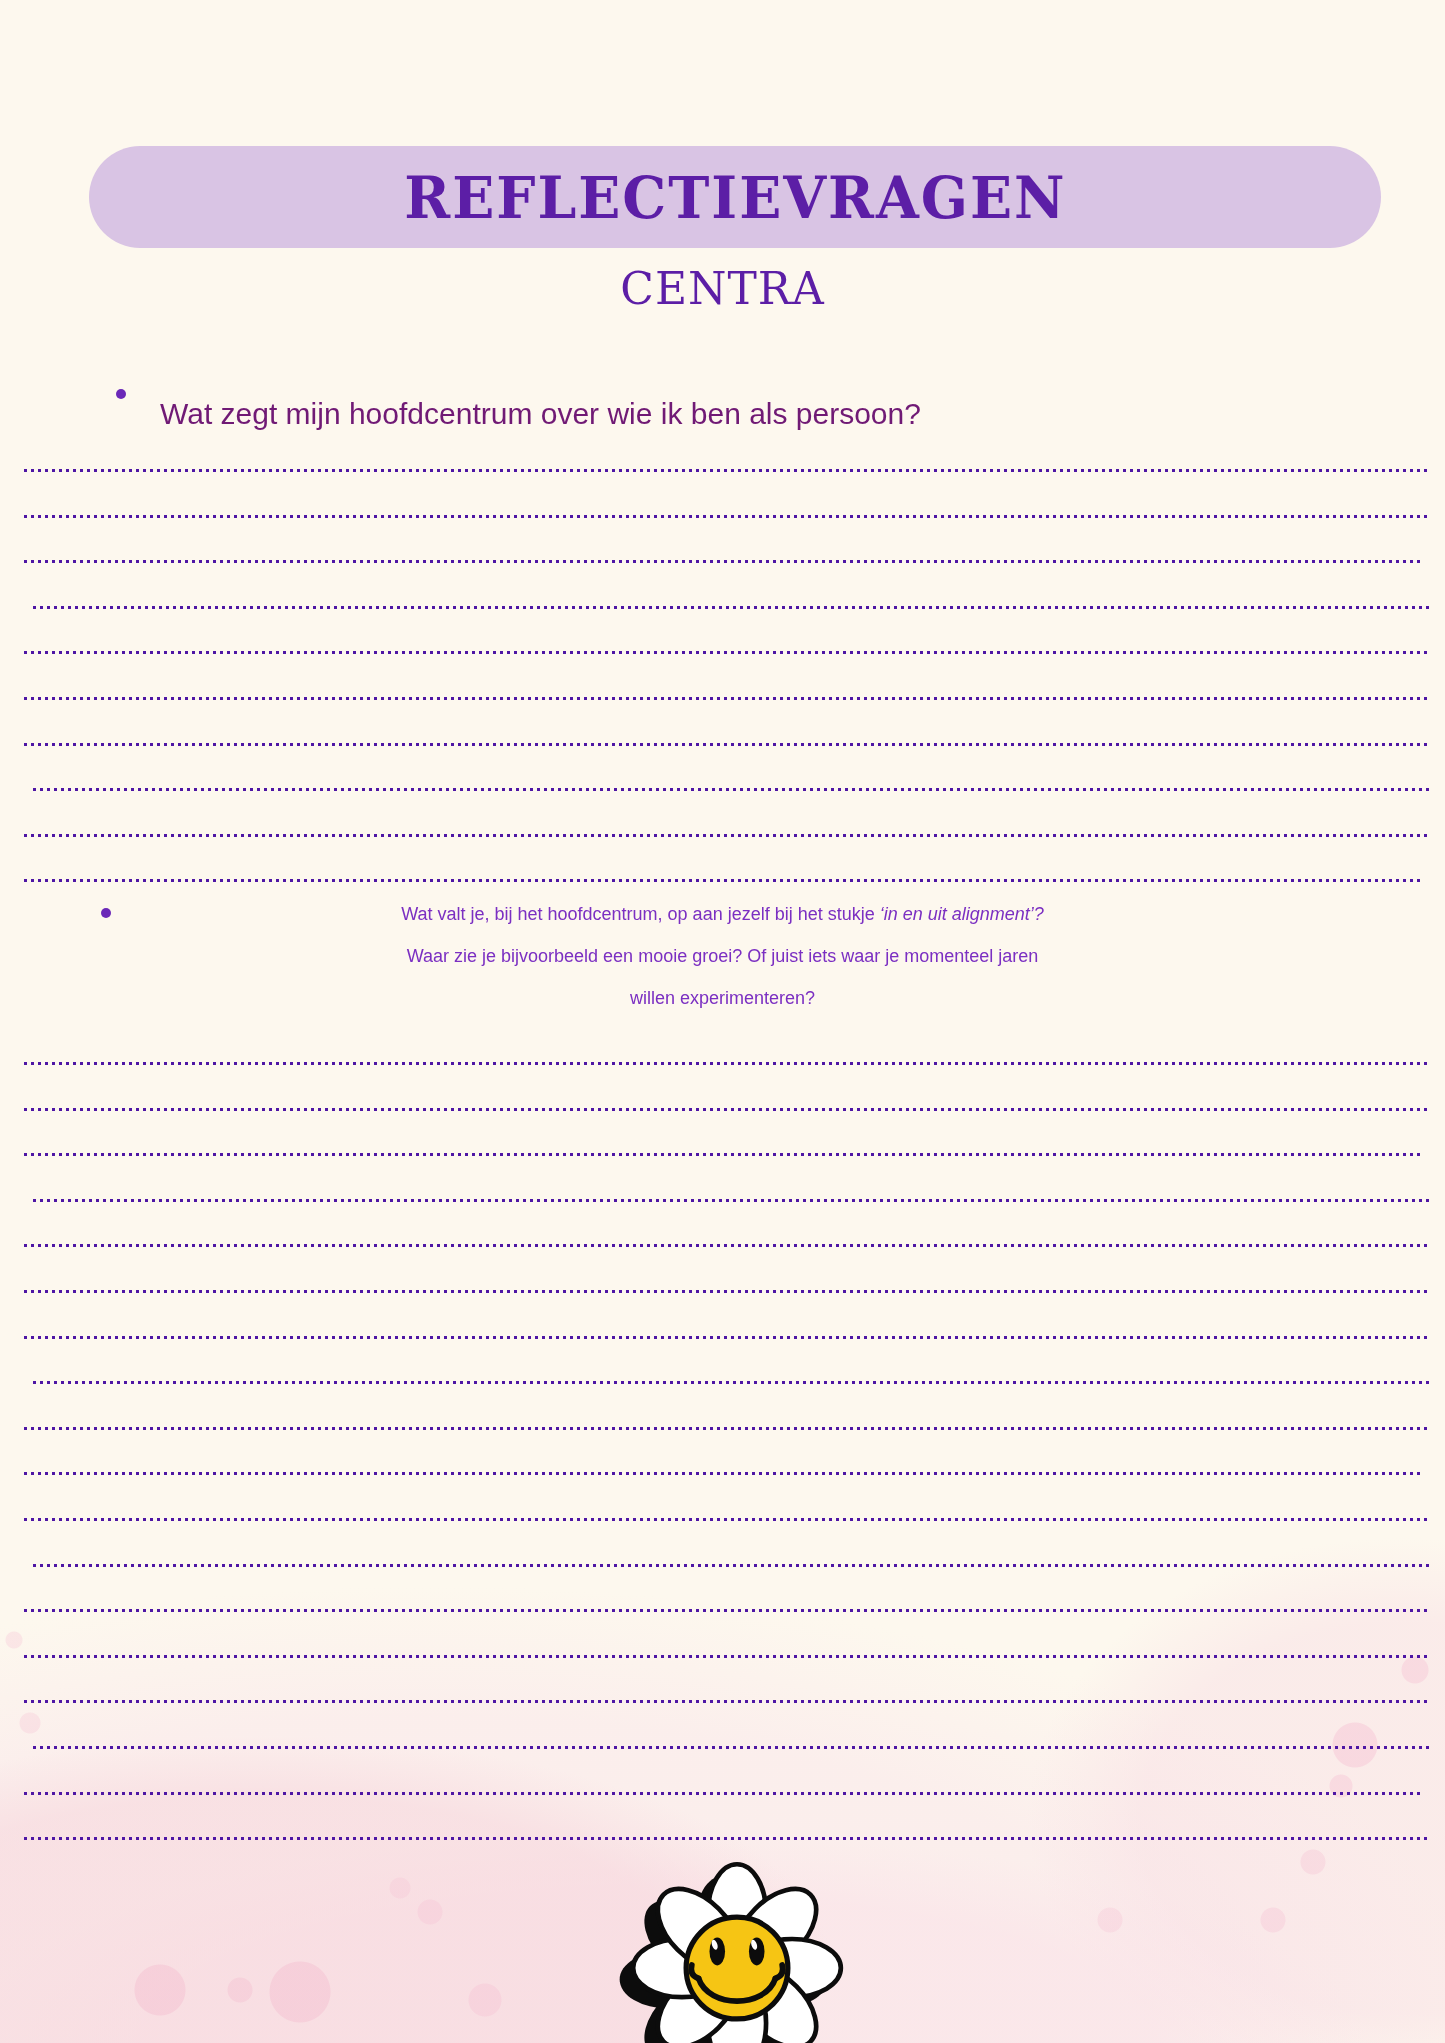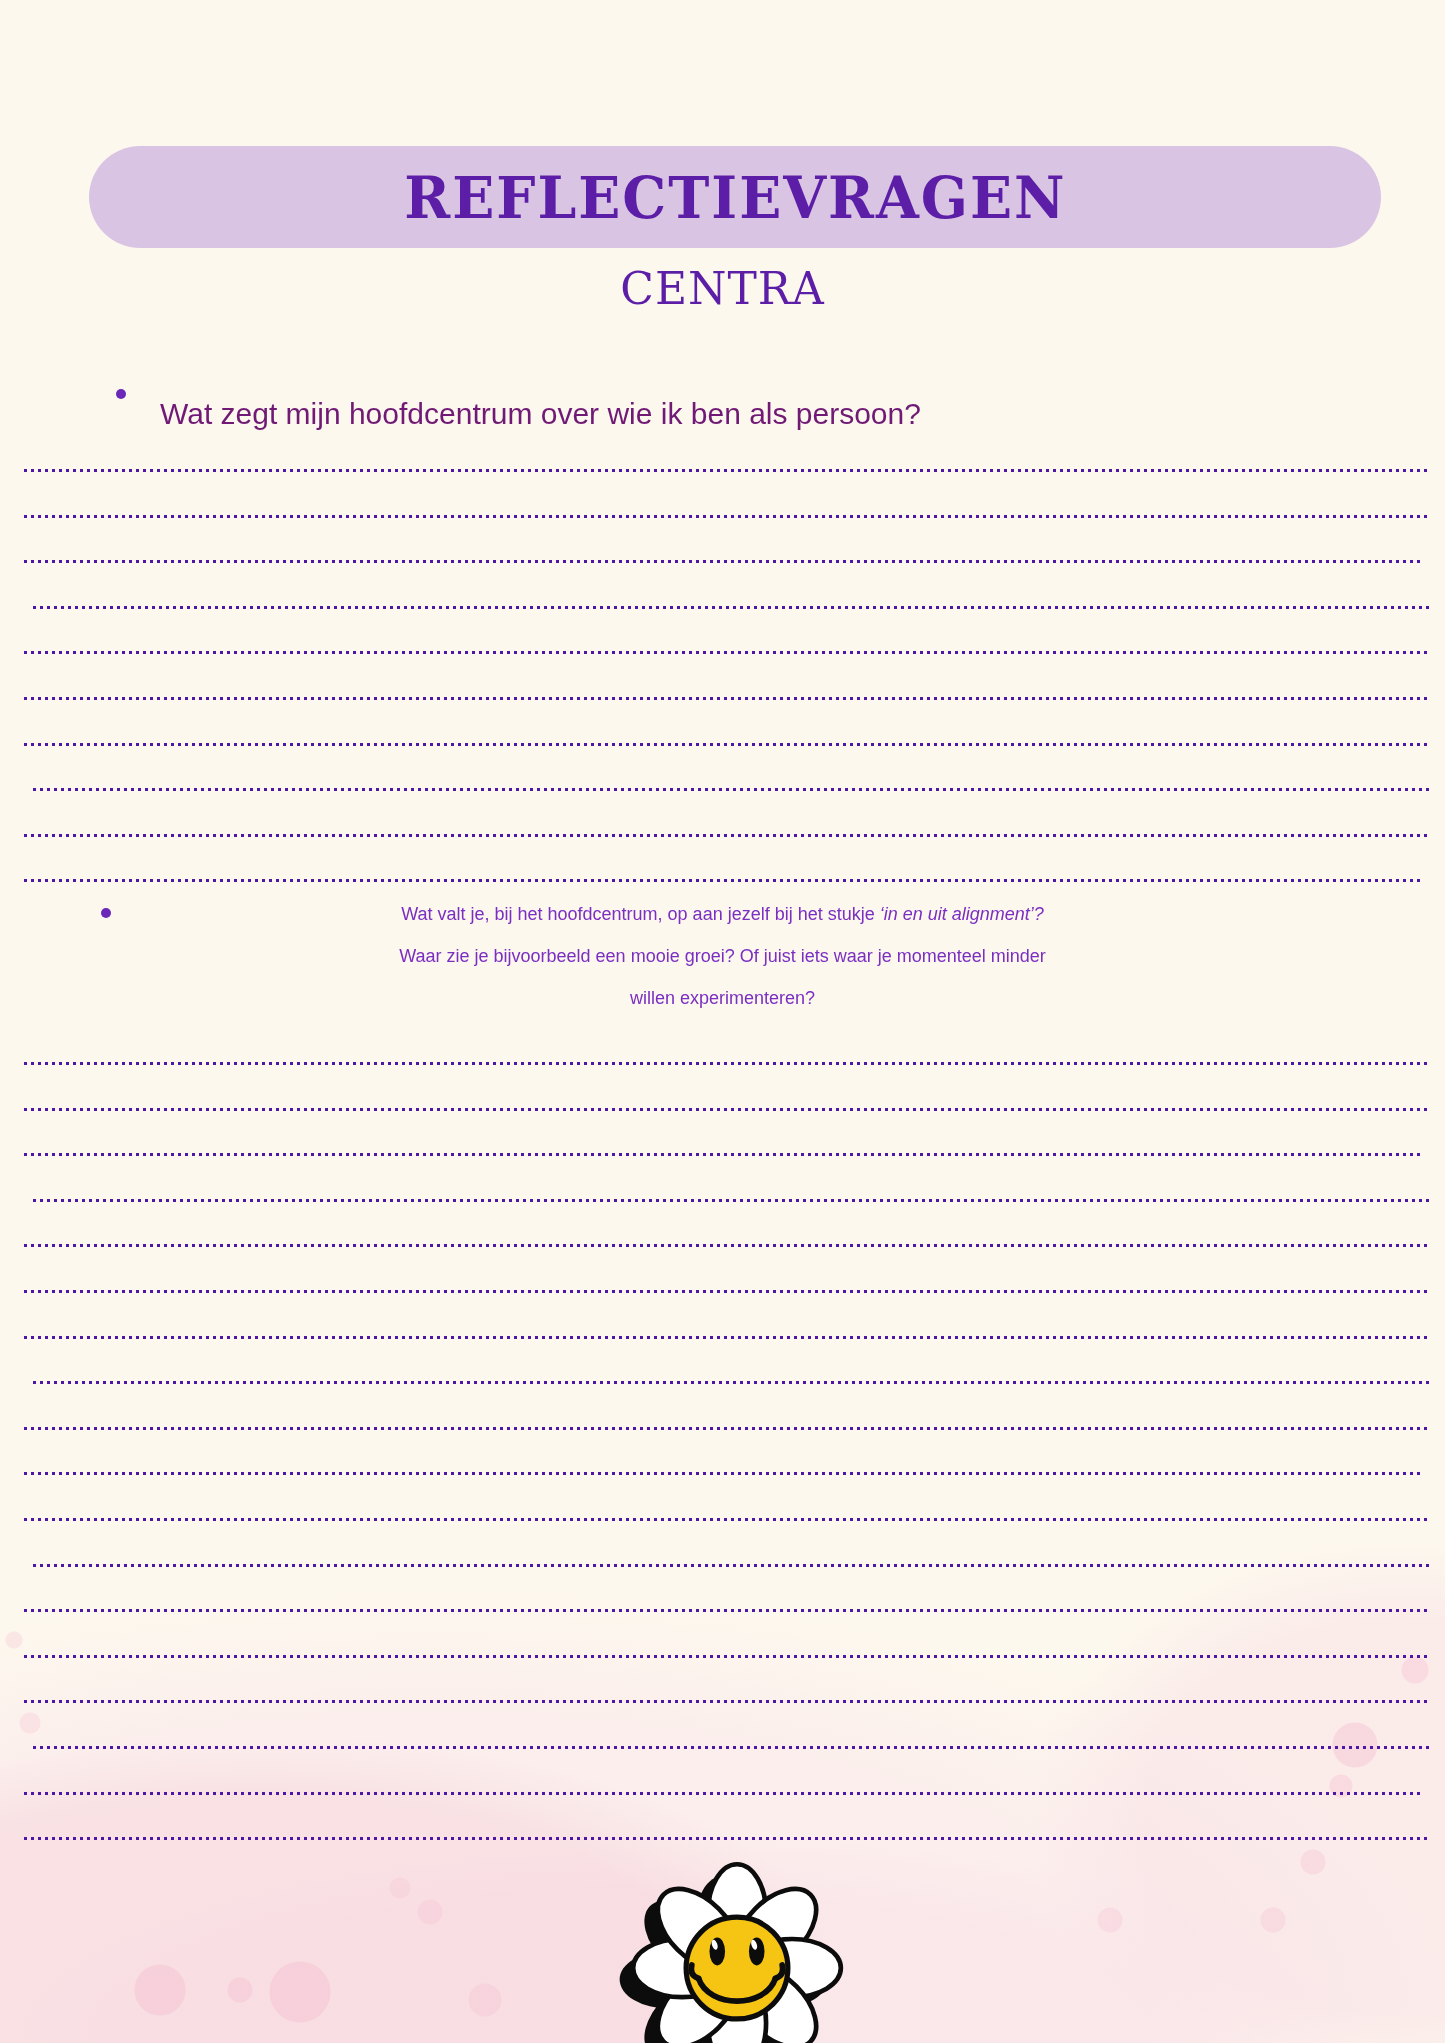--- a/index.html
+++ b/index.html
@@ -116,21 +116,21 @@
       <div class="dotted-line"></div>
       <div class="dotted-line"></div>
       <div class="dotted-line"></div>
       <div class="dotted-line"></div>
       <div class="dotted-line"></div>
     </div>
 
   <span class="bullet bullet-q2"></span>
   <div class="q2-block">
     <div class="q2-line"><span>Wat valt je, bij het hoofdcentrum, op aan jezelf bij het stukje </span><span class="italic">‘in en uit alignment’?</span></div>
-    <div class="q2-line">Waar zie je bijvoorbeeld een mooie groei? Of juist iets waar je momenteel minder</div>
+    <div class="q2-line">Waar zie je bijvoorbeeld een mooie groei? Of juist iets waar je momenteel jaren</div>
     <div class="q2-line">willen experimenteren?</div>
   </div>
 
   <div class="answer-block" id="answers-2">
       <div class="dotted-line"></div>
       <div class="dotted-line"></div>
       <div class="dotted-line"></div>
       <div class="dotted-line"></div>
       <div class="dotted-line"></div>
       <div class="dotted-line"></div>

